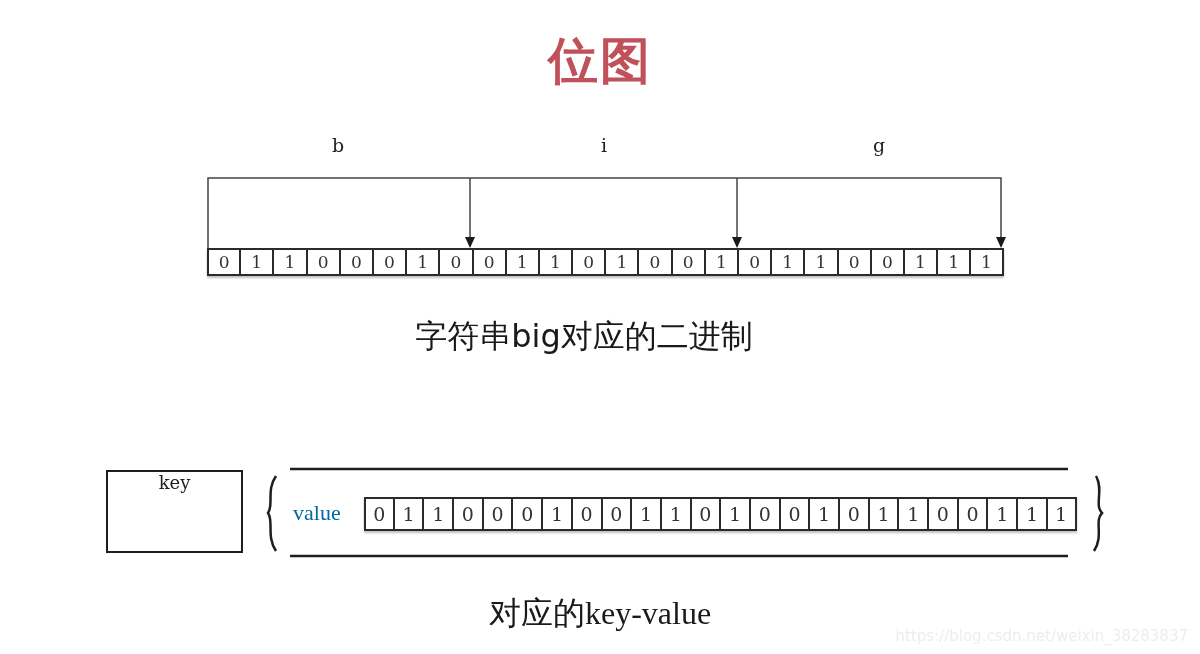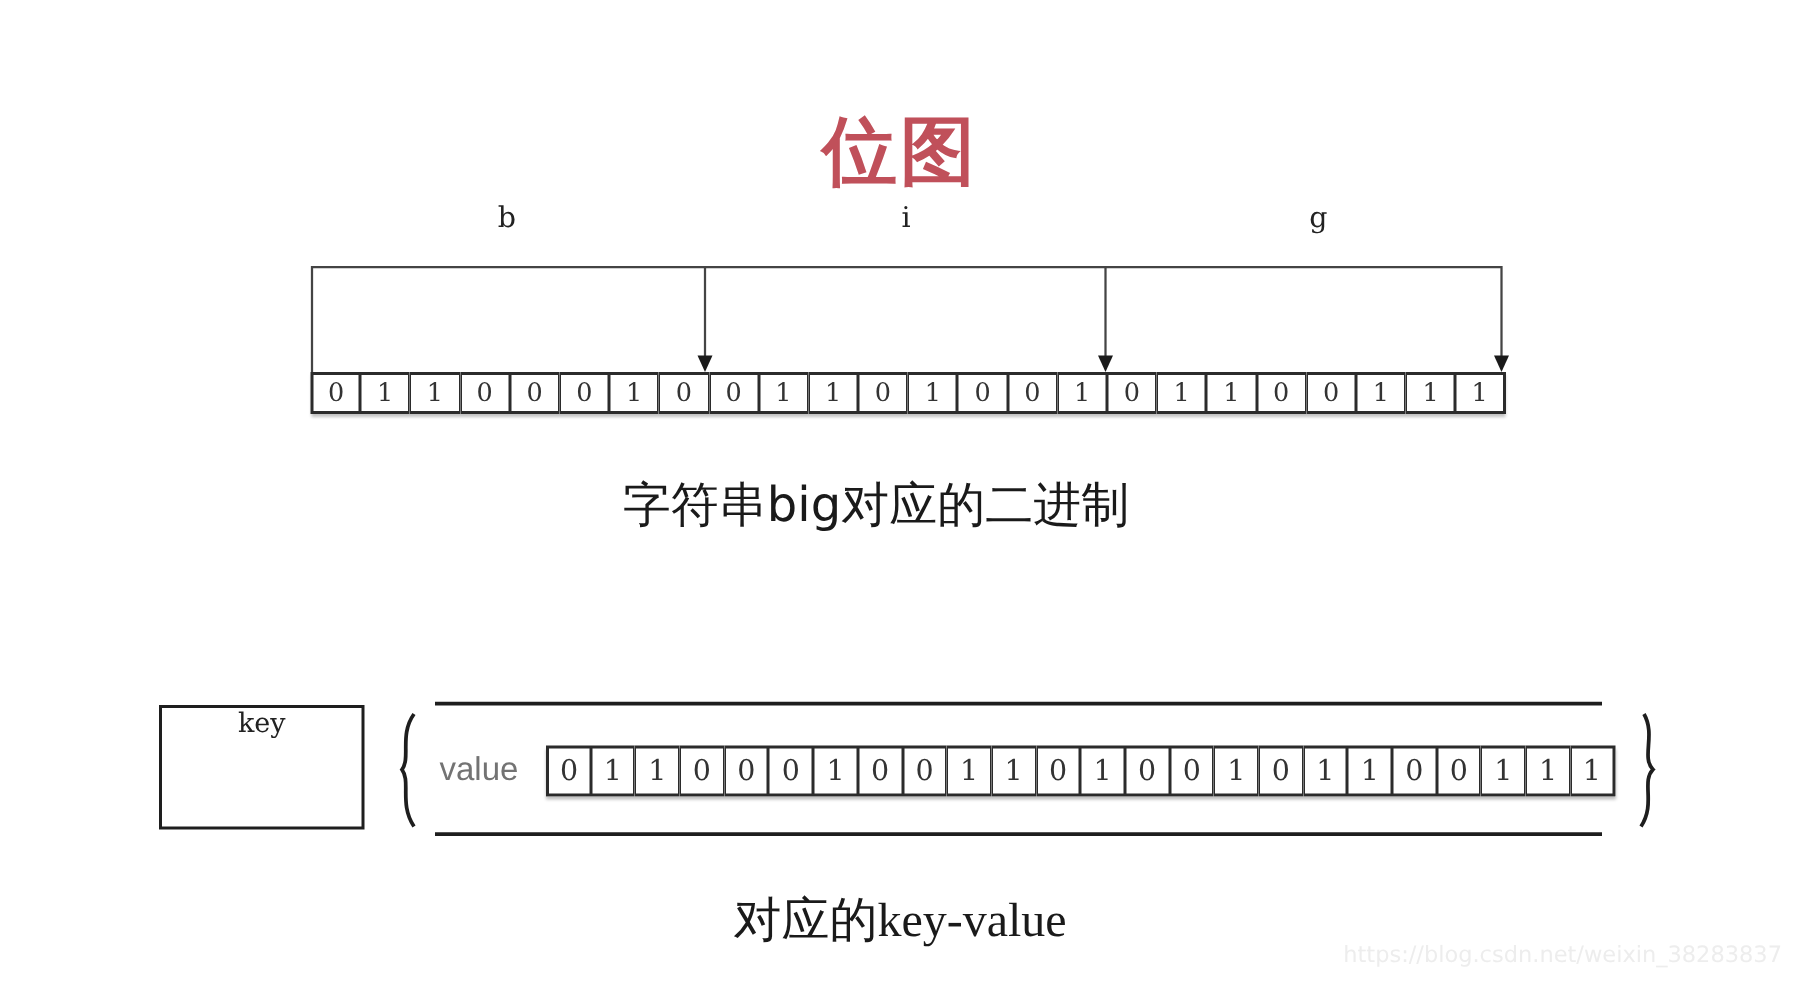--- a/index.html
+++ b/index.html
@@ -1,32 +1,32 @@
 <!DOCTYPE html>
 <html><head>
 <meta charset="utf-8">
 <style>
   html, body { margin:0; padding:0; background:#ffffff; }
   body { width:1200px; height:654px; position:relative; overflow:hidden; font-family:"DejaVu Sans", sans-serif; }
-  .title { position:absolute; left:0; width:1200px; top:28px; text-align:center; font-size:50px; font-weight:bold; color:#c0505a; letter-spacing:2px;margin-top:40px; }
+  .title { position:absolute; left:0; width:1200px; top:28px; text-align:center; font-size:50px; font-weight:bold; color:#c0505a; letter-spacing:2px; }
   .letter { position:absolute; top:134px; font-family:"DejaVu Serif", serif; font-size:19px; color:#222; transform:translateX(-50%); }
   svg.lines { position:absolute; left:0; top:0; }
   .bits { position:absolute; display:flex; }
   .bit { box-sizing:border-box; border:2px solid #2b2b2b; border-right-width:1px; border-left-width:1px; display:flex; align-items:center; justify-content:center; font-family:"DejaVu Serif", serif; color:#333; background:#fff; }
   .bits .bit:first-child { border-left-width:2px; }
   .bits .bit:last-child { border-right-width:2px; }
   .top-bits { left:207px; top:248px; height:28px; box-shadow:0 2px 2px rgba(0,0,0,0.25); }
   .top-bits .bit { width:33.2px; height:28px; font-size:17px; }
   .bottom-bits { left:364px; top:497px; height:34px; box-shadow:0 2px 2px rgba(0,0,0,0.25); }
   .bottom-bits .bit { width:29.7px; height:34px; font-size:19px; }
   .caption { position:absolute; left:0; width:1200px; text-align:center; font-size:32px; color:#1a1a1a; }
   .caption1 { top:315px; left:-16px; }
   .caption2 { top:592px; left:0;font-family:Liberation Serif, serif; }
   .keybox { position:absolute; left:106px; top:470px; width:137px; height:83px; box-sizing:border-box; border:2.5px solid #1e1e1e; display:flex; align-items:flex-start; justify-content:center; font-family:"DejaVu Serif", serif; font-size:18px; color:#222; }
-  .value-label { position:absolute; left:293px; top:500px; font-family:Liberation Sans, sans-serif; font-size:22px; color:#737373; }
+  .value-label { position:absolute; left:293px; top:500px; font-family:Liberation Serif, serif; font-size:22px; color:#0369a1; }
   .watermark { position:absolute; right:12px; top:627px; font-size:15px; color:#ededed; }
 </style>
 </head>
 <body>
 
 <div class="title">位图</div>
 
 <span class="letter" style="left:338px">b</span>
 <span class="letter" style="left:604px">i</span>
 <span class="letter" style="left:879px">g</span>

